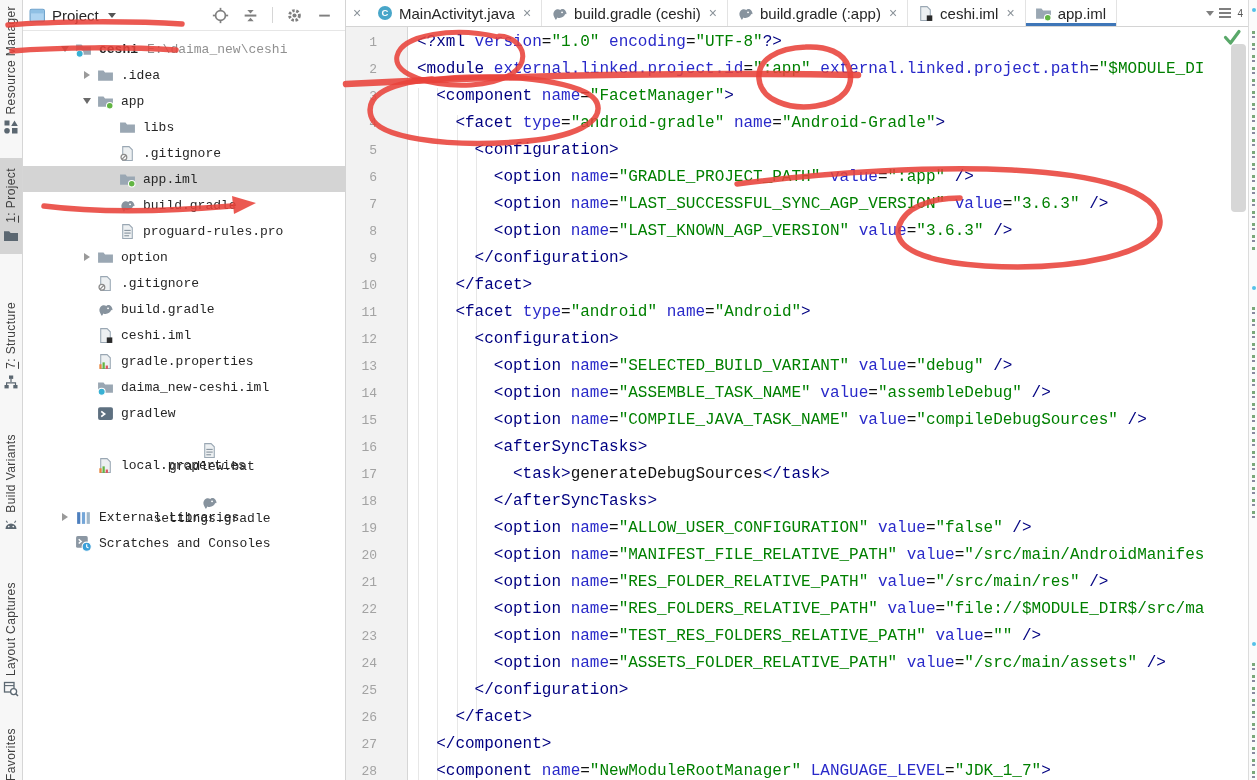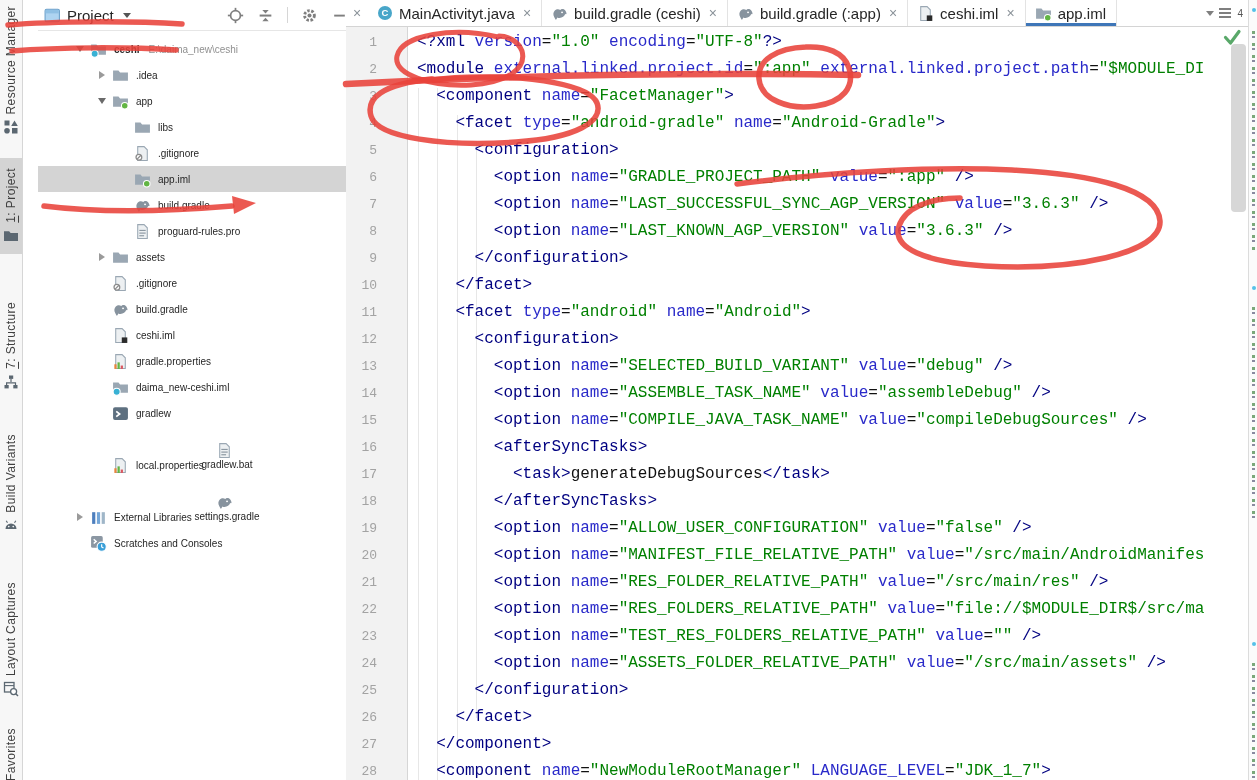--- a/index.html
+++ b/index.html
@@ -6,28 +6,28 @@
   #root{position:relative;width:1257px;height:780px;overflow:hidden;background:#fff;
         font-family:"Liberation Sans",sans-serif;color:#262626;-webkit-font-smoothing:antialiased;}
   
   #leftbar{position:absolute;left:0;top:0;width:22px;height:780px;background:#f7f7f7;border-right:1px solid #d6d6d6;}
   .lb-btn{position:absolute;left:0;width:22px;display:flex;flex-direction:column;align-items:center;cursor:default;}
   .lb-btn.active{background:#d4d4d4;padding:10px 0;}
   .vtext{writing-mode:vertical-rl;transform:rotate(180deg);font-size:12px;color:#3f3f3f;letter-spacing:.4px;white-space:nowrap;}
   .vtext .mn{text-decoration:underline;}
   .lb-ic{margin-top:5px;line-height:0;}
   
-  #treepanel{position:absolute;left:38px;top:0;width:322px;height:780px;background:#fff;border-right:1px solid #d4d4d4;}
+  #treepanel{position:absolute;left:23px;top:0;width:322px;height:780px;background:#fff;border-right:1px solid #d4d4d4;}
   #tree-header{height:30px;display:flex;align-items:center;padding-left:6px;border-bottom:1px solid #e6e6e6;}
   #ph-title{display:flex;align-items:center;gap:6px;font-size:15px;color:#262626;}
   #ph-caret{width:0;height:0;border-left:4px solid transparent;border-right:4px solid transparent;border-top:5px solid #555;margin-left:3px;}
   #ph-icons{margin-left:auto;display:flex;align-items:center;gap:13px;padding-right:12px;}
   .ph-ic{line-height:0;cursor:default;}
   .ph-sep{width:1px;height:16px;background:#d6d6d6;}
-  #tree{padding-top:5px;font-size:10px;}
+  #tree{padding-top:5px;font-size:13px;font-family:Liberation Mono, monospace;}
   .trow{height:26px;display:flex;align-items:center;white-space:nowrap;cursor:default;}
   .trow.sel{background:#d4d4d4;}
   .arrow{width:16px;flex:0 0 16px;display:inline-flex;justify-content:center;}
   .tri-d{width:0;height:0;border-left:4.5px solid transparent;border-right:4.5px solid transparent;border-top:6px solid #6a6a6a;}
   .tri-r{width:0;height:0;border-top:4.5px solid transparent;border-bottom:4.5px solid transparent;border-left:6px solid #9a9a9a;}
   .ticon{width:17px;height:17px;flex:0 0 17px;margin:0 7px 0 2px;line-height:0;}
   .tlabel{color:#262626;}
   .tlabel.b{font-weight:bold;}
   .tsuffix{color:#909090;margin-left:9px;}
   
@@ -225,21 +225,21 @@
             </svg></span>
           <span class="tlabel">proguard-rules.pro</span>
         </div>
         <div class="trow" style="padding-left: 56px;">
           <span class="arrow">
             <span class="tri-r"></span>
           </span>
           <span class="ticon"><svg width="17" height="17" viewBox="0 0 16 16">
               <path fill="#9aa7b3" d="M1 3.2h5.1l1.5 1.9H15V13H1z"></path>
             </svg></span>
-          <span class="tlabel">assets</span>
+          <span class="tlabel">option</span>
         </div>
         <div class="trow" style="padding-left: 56px;">
           <span class="arrow"></span>
           <span class="ticon"><svg width="17" height="17" viewBox="0 0 16 16">
               <path d="M3.5 1.5h6l3 3V14.5h-9z" fill="#edf0f2" stroke="#9aa7b3"></path>
               <circle cx="4.6" cy="11.6" r="2.7" fill="#fff" stroke="#8c8c8c" stroke-width="1.2"></circle>
               <line x1="2.7" y1="13.5" x2="6.5" y2="9.7" stroke="#8c8c8c" stroke-width="1.2"></line>
             </svg></span>
           <span class="tlabel">.gitignore</span>
         </div>

